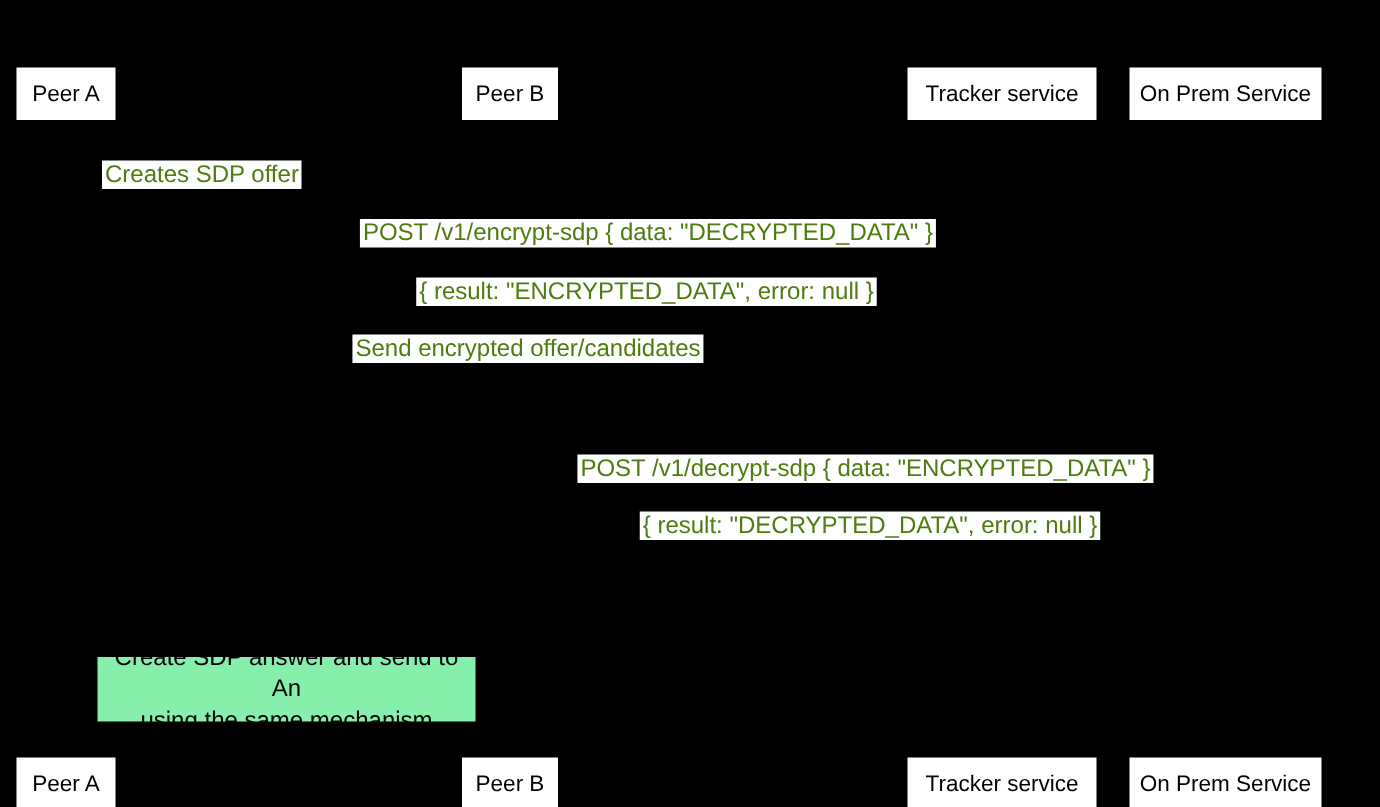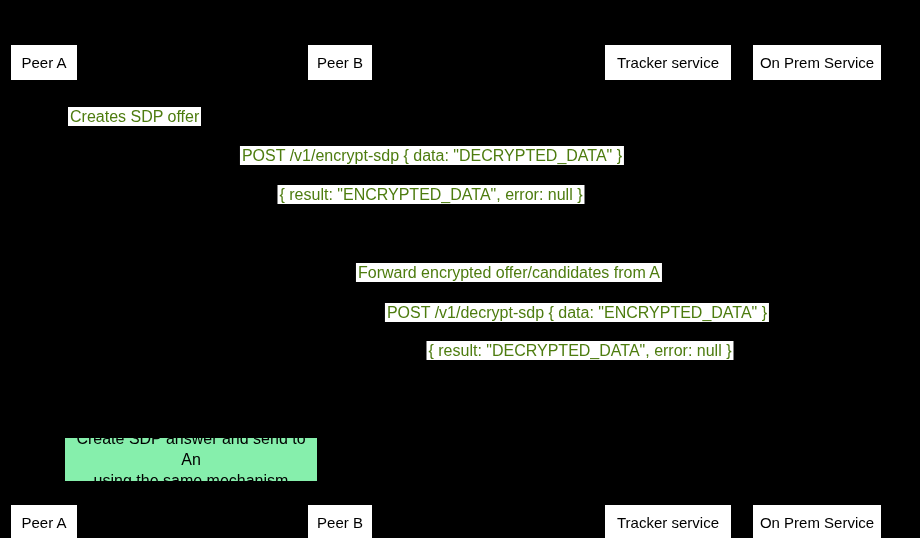--- a/index.html
+++ b/index.html
@@ -62,22 +62,22 @@
   <div class="actor" style="left:753px; top:21px; width:128px;">
     <span>On Prem Service</span>
   </div>
 
   <div class="msg" style="left:68px; top:83px;">Creates SDP offer</div>
 
   <div class="msg centered" style="left:432px; top:122px;">POST /v1/encrypt-sdp { data: "DECRYPTED_DATA" }</div>
 
   <div class="msg centered" style="left:431px; top:161px;">{ result: "ENCRYPTED_DATA", error: null }</div>
 
+  <div class="msg centered" style="left:352px; top:199px;">Send encrypted offer/candidates</div>
 
-  <div class="msg centered" style="left:509px; top:239px;">Forward encrypted offer/candidates from A</div>
 
   <div class="msg centered" style="left:577px; top:279px;">POST /v1/decrypt-sdp { data: "ENCRYPTED_DATA" }</div>
 
   <div class="msg centered" style="left:580px; top:317px;">{ result: "DECRYPTED_DATA", error: null }</div>
 
 
   <div class="note" style="left:65px; top:414px; width:252px; height:43px;">
     <span>Create SDP answer and send to An</span>
     <span>using the same mechanism</span>
   </div>

